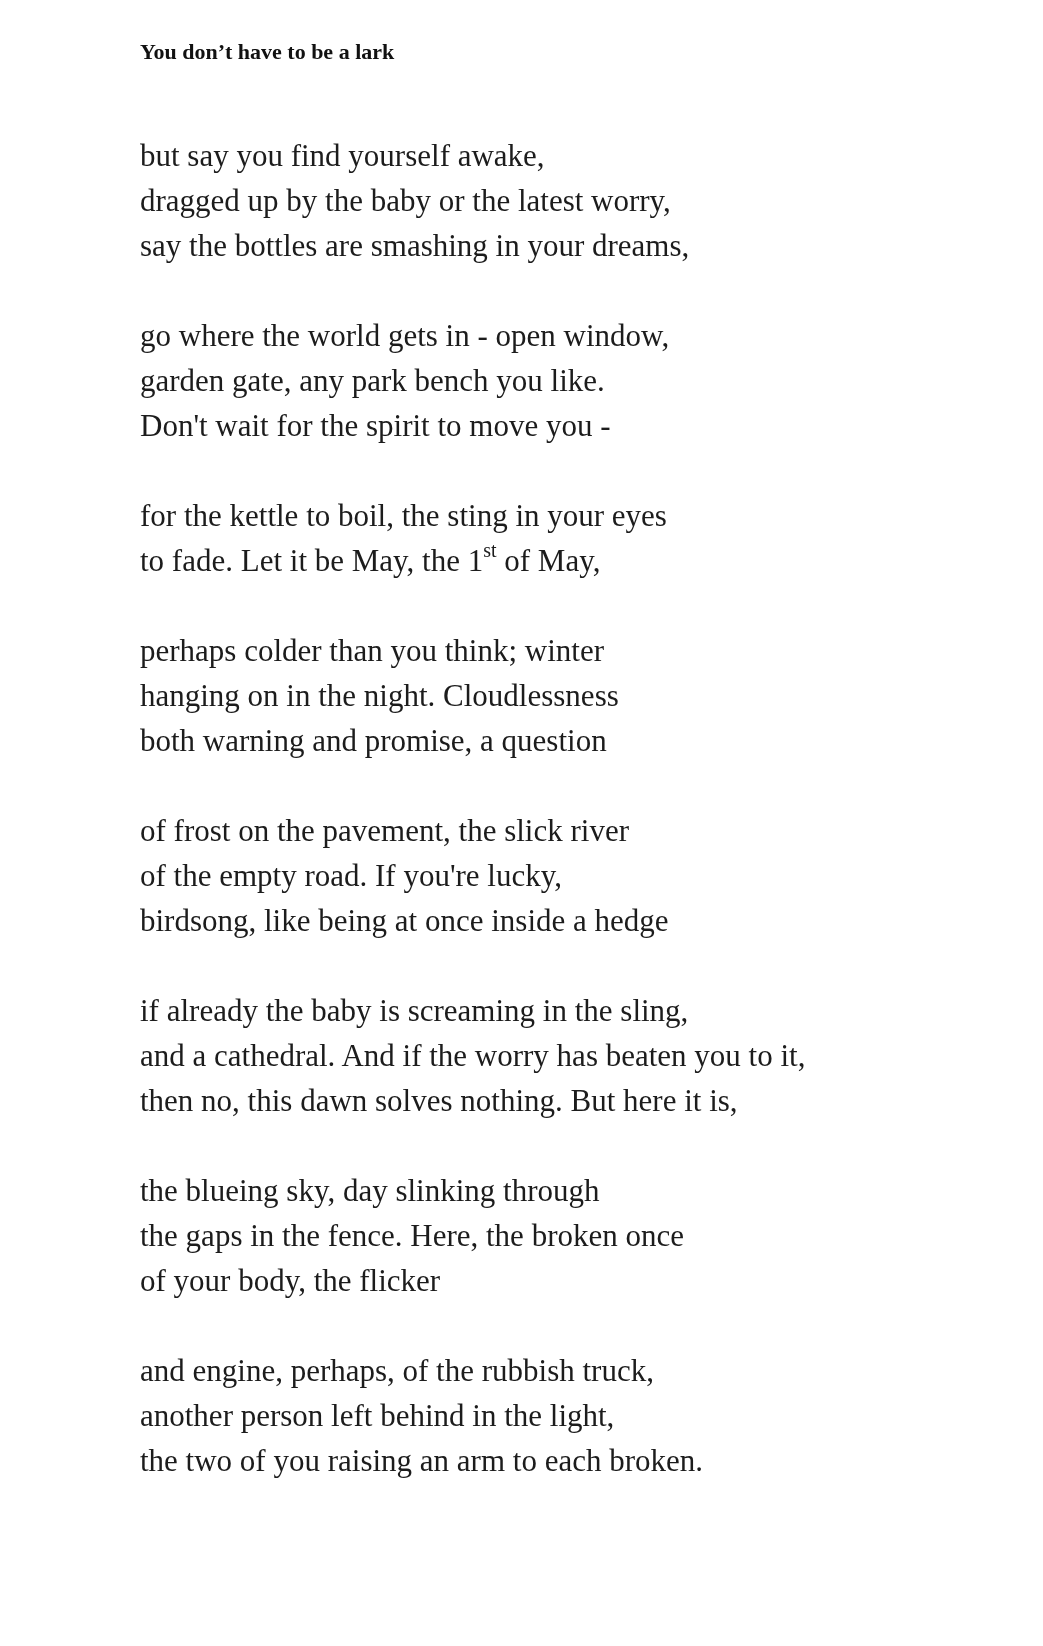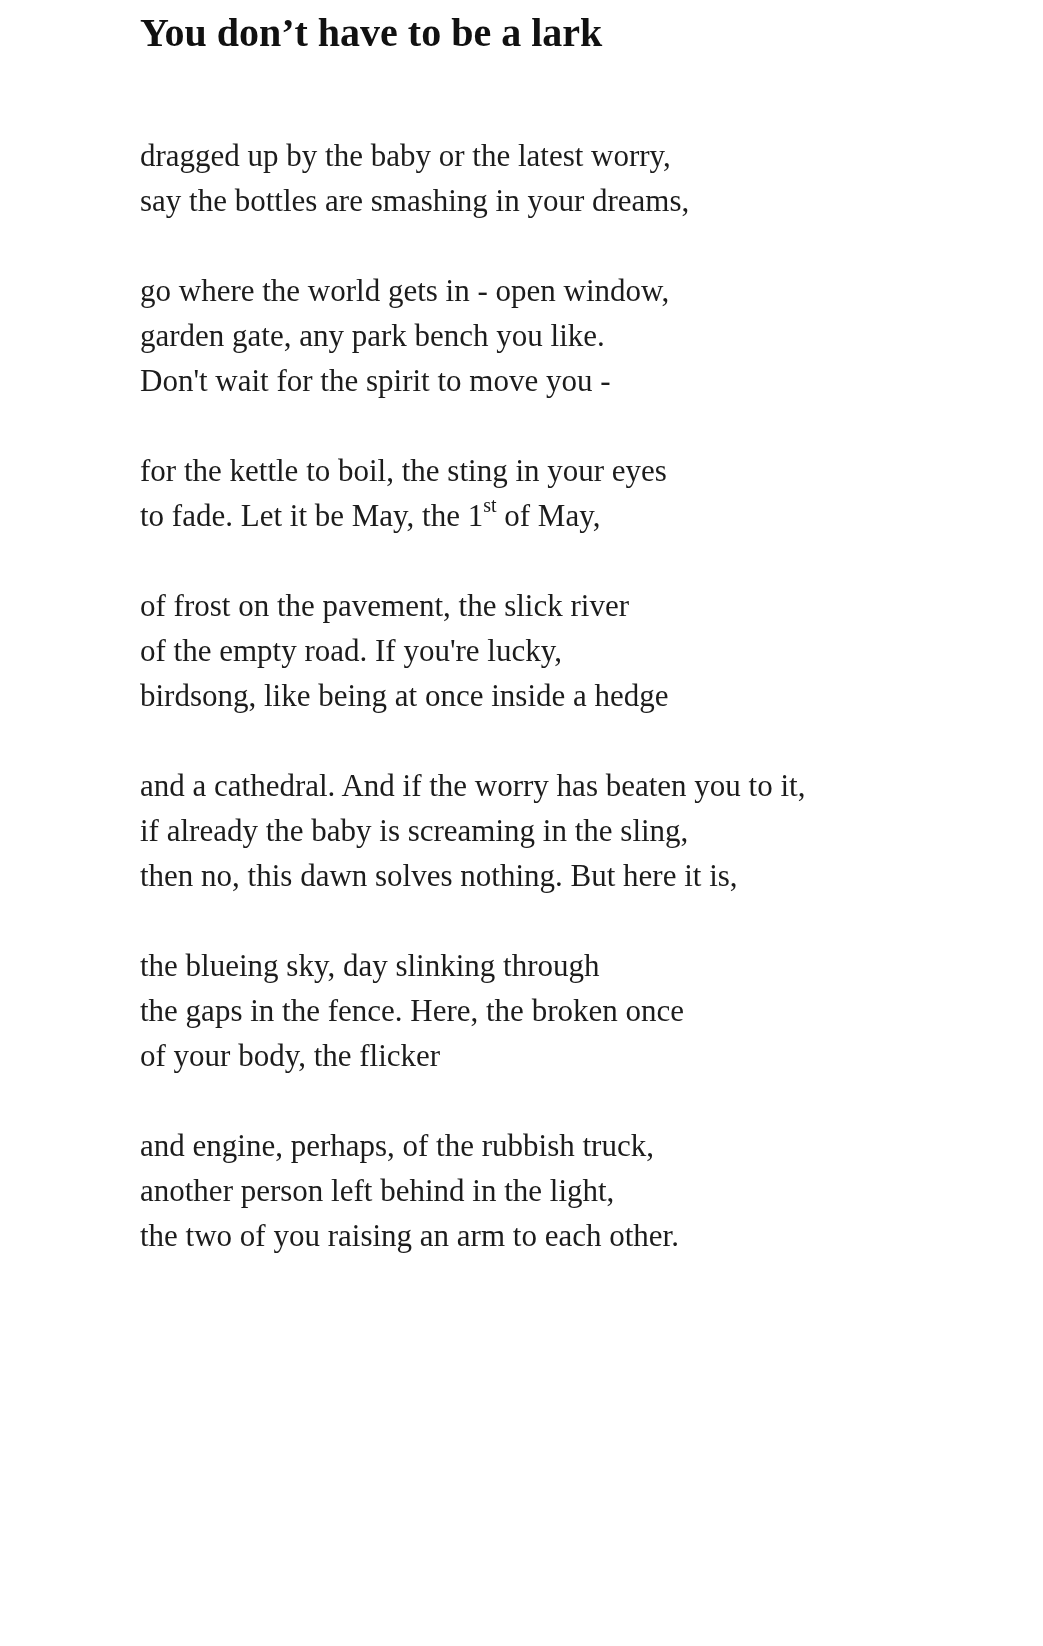--- a/index.html
+++ b/index.html
@@ -16,24 +16,24 @@
       font-family: "Liberation Serif", "DejaVu Serif", serif;
     }
     .page {
       position: absolute;
       left: 140px;
       top: 0;
       width: 880px;
     }
     .title {
       position: absolute;
-      top: 13px;
+      top: 32px;
       left: 0;
       margin: 0;
-      font-size: 40px;
+      font-size: 22px;
       font-weight: bold;
       line-height: 40px;
       color: #111;
       white-space: nowrap;
     }
     .stanzas {
       position: absolute;
       top: 133px;
       left: 0;
     }
@@ -56,54 +56,60 @@
   </style>
 </head>
 <body>
 
 <div class="page">
   <h1 class="title">You don’t have to be a lark</h1>
 
   <div class="stanzas">
 
     <div class="stanza">
+      <span class="line">but say you find yourself awake,</span>
       <span class="line">dragged up by the baby or the latest worry,</span>
       <span class="line">say the bottles are smashing in your dreams,</span>
     </div>
 
     <div class="stanza">
       <span class="line">go where the world gets in - open window,</span>
       <span class="line">garden gate, any park bench you like.</span>
       <span class="line">Don't wait for the spirit to move you -</span>
     </div>
 
     <div class="stanza">
       <span class="line">for the kettle to boil, the sting in your eyes</span>
       <span class="line"><span>to fade. Let it be May, the 1</span><sup>st</sup><span> of May,</span></span>
     </div>
 
+    <div class="stanza">
+      <span class="line">perhaps colder than you think; winter</span>
+      <span class="line">hanging on in the night. Cloudlessness</span>
+      <span class="line">both warning and promise, a question</span>
+    </div>
 
     <div class="stanza">
       <span class="line">of frost on the pavement, the slick river</span>
       <span class="line">of the empty road. If you're lucky,</span>
       <span class="line">birdsong, like being at once inside a hedge</span>
     </div>
 
     <div class="stanza">
+      <span class="line">if already the baby is screaming in the sling,</span>
       <span class="line">and a cathedral. And if the worry has beaten you to it,</span>
-      <span class="line">if already the baby is screaming in the sling,</span>
       <span class="line">then no, this dawn solves nothing. But here it is,</span>
     </div>
 
     <div class="stanza">
       <span class="line">the blueing sky, day slinking through</span>
       <span class="line">the gaps in the fence. Here, the broken once</span>
       <span class="line">of your body, the flicker</span>
     </div>
 
     <div class="stanza">
       <span class="line">and engine, perhaps, of the rubbish truck,</span>
       <span class="line">another person left behind in the light,</span>
-      <span class="line">the two of you raising an arm to each other.</span>
+      <span class="line">the two of you raising an arm to each broken.</span>
     </div>
 
   </div>
 </div>
 
 </body></html>

